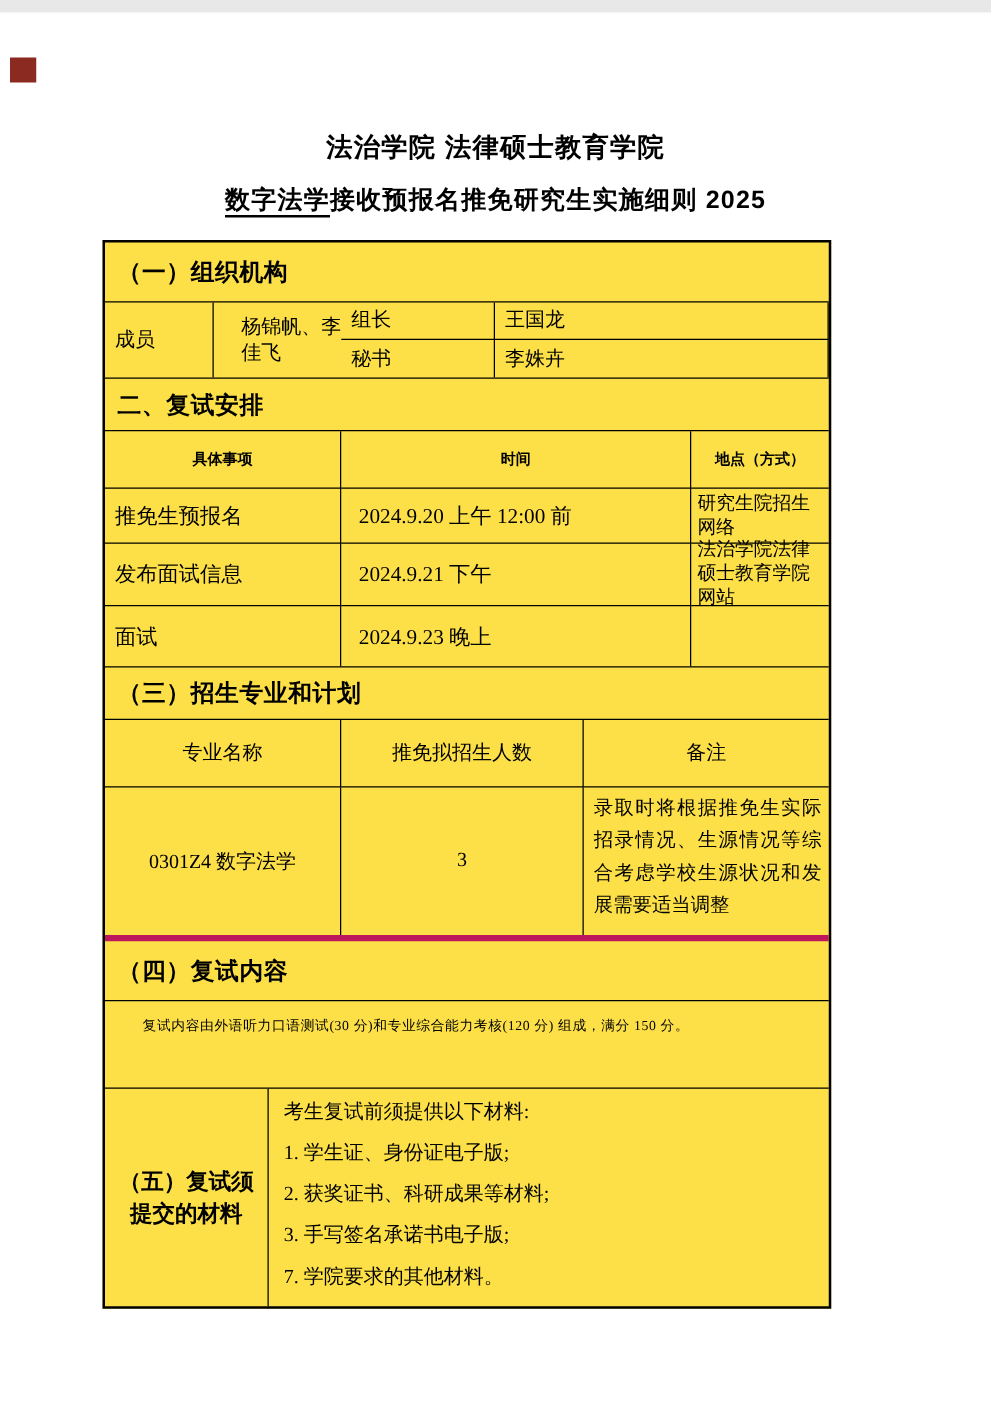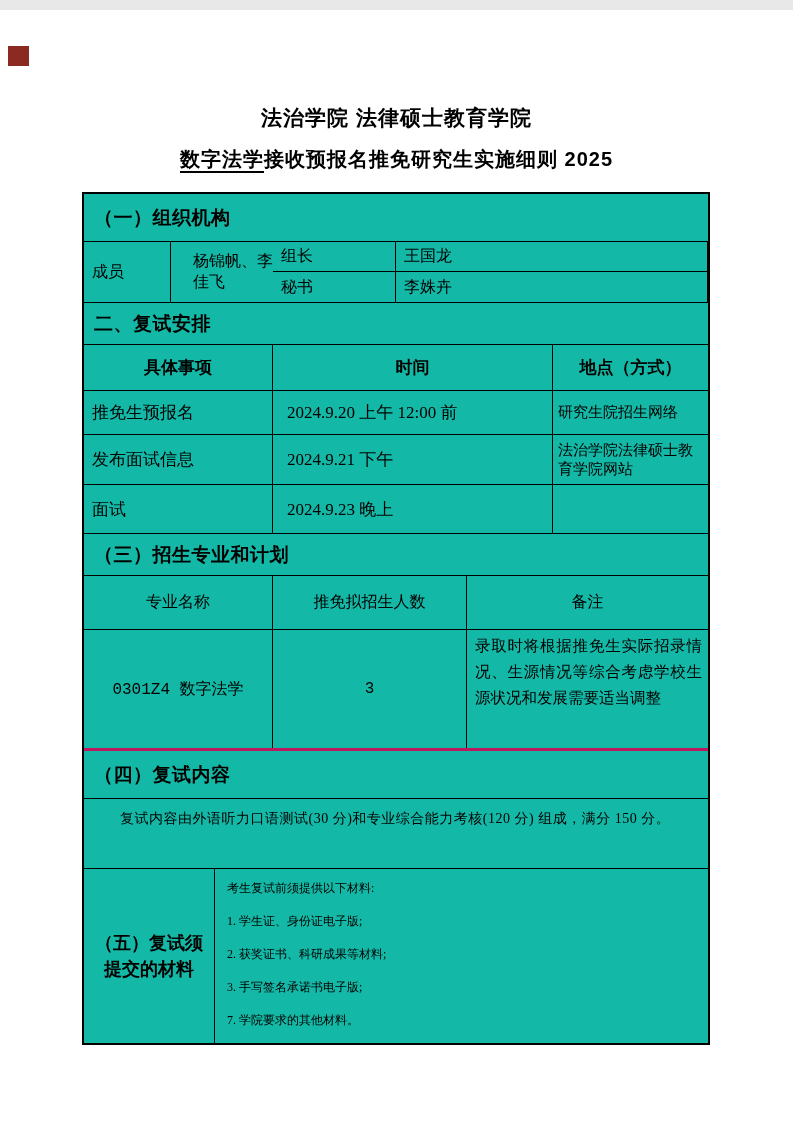--- a/index.html
+++ b/index.html
@@ -24,24 +24,24 @@
   }
   .title2{
     position:absolute;top:136px;left:0;width:100%;
     text-align:center;
     font-family:"Liberation Sans",sans-serif;
     font-weight:bold;font-size:20px;letter-spacing:1px;
   }
   .title2 .u{border-bottom:2px solid #000;padding-bottom:1px;}
 
   .doc{
-    position:absolute;left:82px;top:182px;width:628px;
+    position:absolute;left:82px;top:182px;width:583px;
     border:2px solid #000;
     box-sizing:border-box;
-    background:#14b8a6;
+    background:#fde047;
   }
   .sec-heading{
     display:flex;align-items:center;
     font-family:"Liberation Sans",sans-serif;
     font-weight:bold;font-size:19px;
     padding-left:10px;
     border-bottom:1px solid #000;
     box-sizing:border-box;
     letter-spacing:0.5px;
   }
@@ -74,71 +74,70 @@
     grid-template-rows:46px 44px 50px 48px;
     border-bottom:1px solid #000;
   }
   .sched .cell{
     display:flex;align-items:center;
     box-sizing:border-box;font-size:17px;
   }
   .sched .head{
     justify-content:center;
     font-family:"Liberation Sans",sans-serif;
-    font-weight:bold;font-size:17px;
+    font-weight:bold;font-size:12px;
   }
   .sched .item{padding-left:8px;}
   .sched .time{padding-left:14px;}
   .sched .place{padding-left:5px;font-size:15px;line-height:19px;padding-right:2px;}
 
   
   .majors{
     display:grid;
     grid-template-columns:189px 194px 1fr;
     grid-template-rows:54px 118px;
-    border-bottom:3px solid #be185d;
-    font-family:Liberation Mono, monospace;
+    border-bottom:5px solid #be185d;
   }
   .majors .cell{
     display:flex;align-items:center;justify-content:center;
     box-sizing:border-box;font-size:16px;text-align:center;
   }
   .majors .remark{
     justify-content:flex-start;text-align:justify;
     font-size:15.5px;line-height:26px;
     padding:4px 6px 4px 8px;align-items:flex-start;
   }
 
   
   .para{
     height:70px;box-sizing:border-box;
     border-bottom:1px solid #000;
     padding:5px 8px 0 8px;
-    font-size:14px;line-height:30px;
+    font-size:11px;line-height:30px;
     text-indent:2em;text-align:justify;
     letter-spacing:0.5px;
   }
 
   
   .materials{
     display:grid;
     grid-template-columns:131px 1fr;
     grid-template-rows:174px;
   }
   .materials .left{
     display:flex;align-items:center;justify-content:center;
     text-align:center;
     font-family:"Liberation Sans",sans-serif;
     font-weight:bold;font-size:18px;line-height:26px;
     box-sizing:border-box;padding:0 6px;
   }
   .materials .right{
     box-sizing:border-box;
     padding:8px 10px 0 12px;
-    font-size:12px;
+    font-size:16px;
   }
   .materials .right div{line-height:22px;margin-bottom:11px;}
 </style>
 </head>
 <body>
 
 <div class="page">
 
   <div class="red-mark"></div>
 

